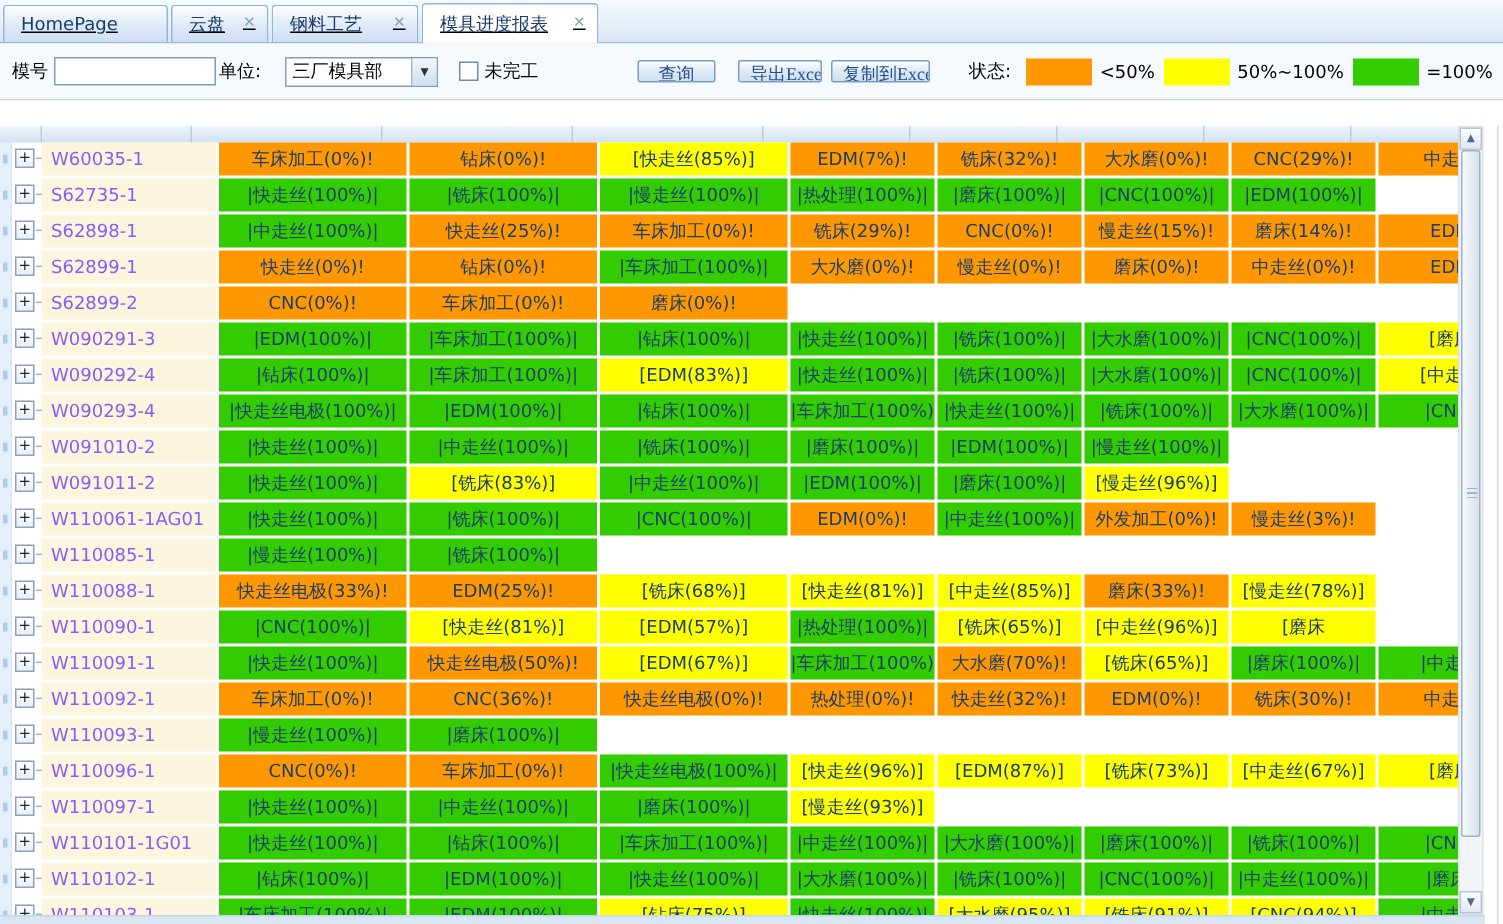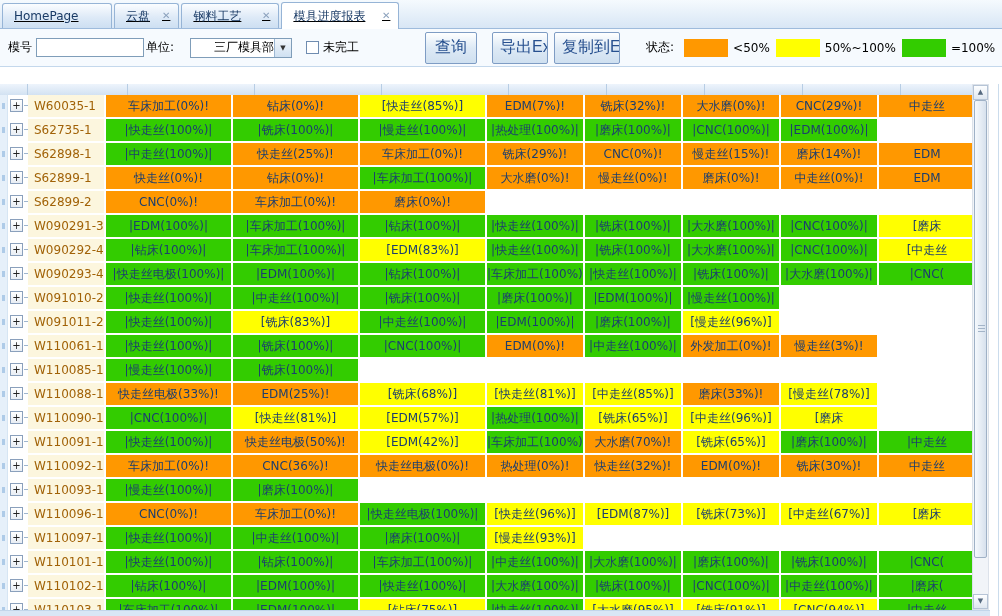--- a/index.html
+++ b/index.html
@@ -29,28 +29,28 @@
   .tab .close { margin-left:auto; padding-left:12px; color:#8AA0BC; font-size:10px; line-height:1; }
 
   
   .toolbar {
     height:38px; background:#F6FAFE; border-bottom:1px solid #C4D8EC;
     display:flex; align-items:center; padding:0 0 0 8px; color:#000;
   }
   .tb-label { margin-right:4px; white-space:nowrap; }
   .tb-input { width:108px; height:19px; border:1px solid #7F9DB9; background:#fff; font-size:12px; padding:0 3px; }
   .unit-label { margin-left:2px; }
-  .tb-select { width:102px; height:20px; border:1px solid #7F9DB9; background:#fff; display:flex; align-items:center; margin-left:12px;text-align:right; }
+  .tb-select { width:102px; height:20px; border:1px solid #7F9DB9; background:#fff; display:flex; align-items:center; margin-left:12px; }
   .tb-select .val { flex:1; padding-left:4px; white-space:nowrap; overflow:hidden; }
   .tb-select .btn { width:17px; height:18px; background:linear-gradient(#F2F7FC,#CFE0F1); border-left:1px solid #9DB8D4; display:flex; align-items:center; justify-content:center; font-size:7px; color:#333; }
   .checkbox { width:13px; height:13px; border:1px solid #6F8CB0; background:#fff; margin-left:14px; margin-right:4px; flex:none; }
   .btn3 {
-    height:32px; padding:0 7px; background:linear-gradient(#FEFFFF,#DDE9F5 50%,#CFE0F0);
-    border:1px solid #7E9CC4; border-radius:2px; color:#27508F; font-size:16px;
-    font-family:Liberation Sans, sans-serif; white-space:nowrap; overflow:hidden;
+    height:15px; padding:0 7px; background:linear-gradient(#FEFFFF,#DDE9F5 50%,#CFE0F0);
+    border:1px solid #7E9CC4; border-radius:2px; color:#27508F; font-size:12px;
+    font-family:Liberation Serif, serif; white-space:nowrap; overflow:hidden;
   }
   .btn-query { margin-left:62px; width:52px; }
   .btn-export { margin-left:15px; width:56px; }
   .btn-copy { margin-left:6px; width:66px; }
   .status-label { margin-left:26px; }
   .swatch { width:44px; height:18px; margin-left:6px; flex:none; }
   .leg-label { margin-left:5px; white-space:nowrap; }
 
   .gapband { height:16px; background:#fff; }
 
@@ -69,21 +69,21 @@
   .rows { position:absolute; left:8px; top:11px; }
   .row { display:flex; height:22px; margin-bottom:2px; }
   .expand { width:20px; position:relative; flex:none; }
   .expand .box {
     position:absolute; left:2px; top:4px; width:13px; height:13px;
     border:1px solid #8AA0BC; background:linear-gradient(#fff,#E9EEF4);
     font-size:10px; line-height:11px; text-align:center; color:#222;
   }
   .expand::after { content:""; position:absolute; left:16px; top:10px; width:4px; height:1px; background:#9FB6CF; }
   .mold {
-    width:76px; flex:none; background:var(--mold-bg); color:#a16207;
+    width:116px; flex:none; background:var(--mold-bg); color:#8b5cf6;
     line-height:22px; padding-left:6px; white-space:nowrap; overflow:hidden;
   }
   .cell {
     margin-left:2px; width:125px; flex:none; line-height:22px; text-align:center;
     color:var(--cell-text); white-space:nowrap; overflow:hidden;
   }
   .row .cell:nth-child(n+6) { width:96px; }
   .cell.o { background:var(--o); }
   .cell.y { background:var(--y); }
   .cell.g { background:var(--g); }
@@ -346,21 +346,21 @@
           <span class="cell y">[中走丝(96%)]</span>
           <span class="cell y">[磨床</span>
         </div>
         <div class="row">
           <span class="expand">
             <span class="box">+</span>
           </span>
           <span class="mold">W110091-1</span>
           <span class="cell g">|快走丝(100%)|</span>
           <span class="cell o">快走丝电极(50%)!</span>
-          <span class="cell y">[EDM(42%)]</span>
+          <span class="cell y">[EDM(67%)]</span>
           <span class="cell g">|车床加工(100%)|</span>
           <span class="cell o">大水磨(70%)!</span>
           <span class="cell y">[铣床(65%)]</span>
           <span class="cell g">|磨床(100%)|</span>
           <span class="cell g">|中走丝</span>
         </div>
         <div class="row">
           <span class="expand">
             <span class="box">+</span>
           </span>

